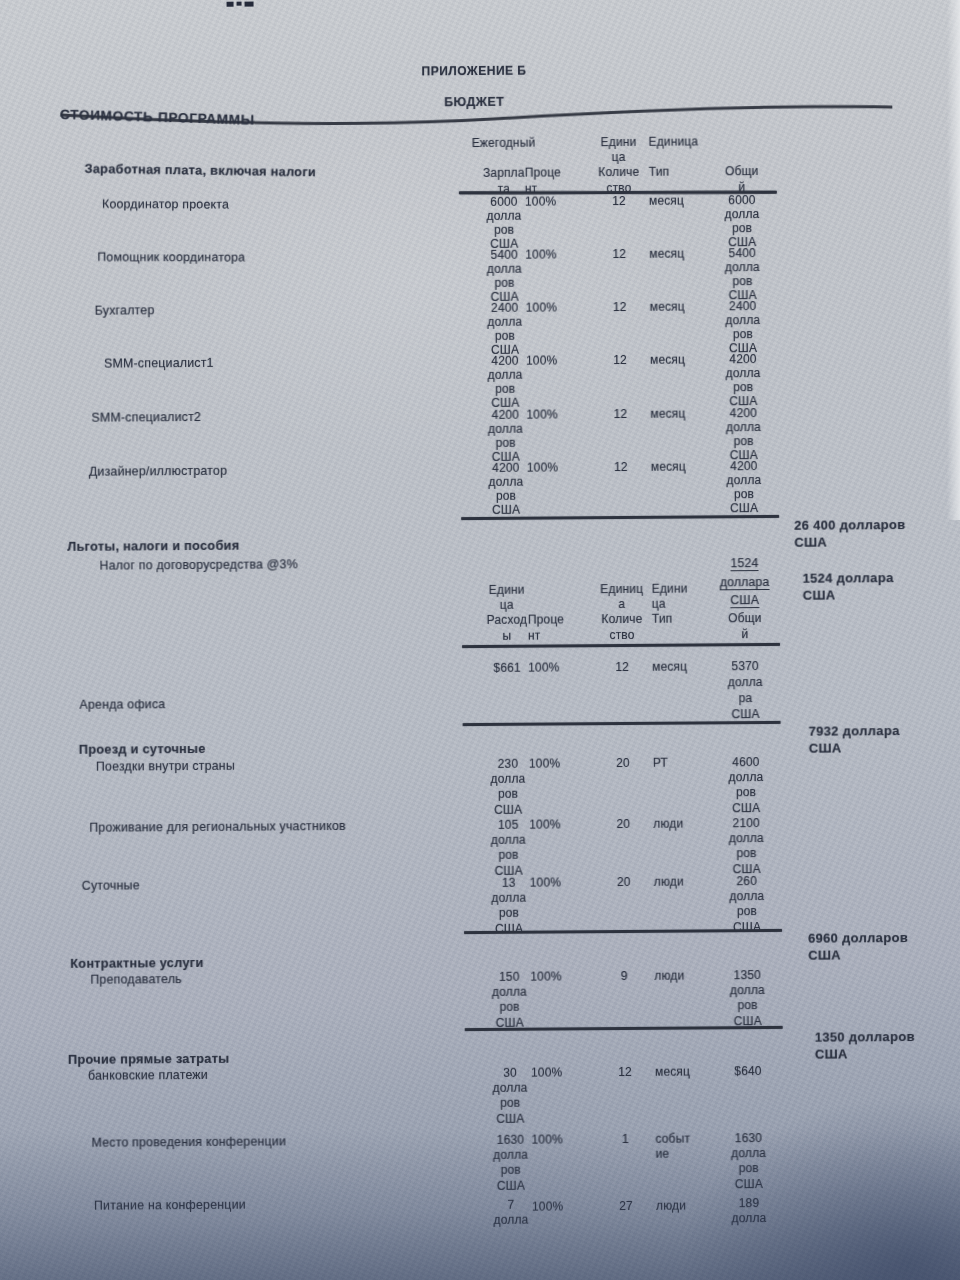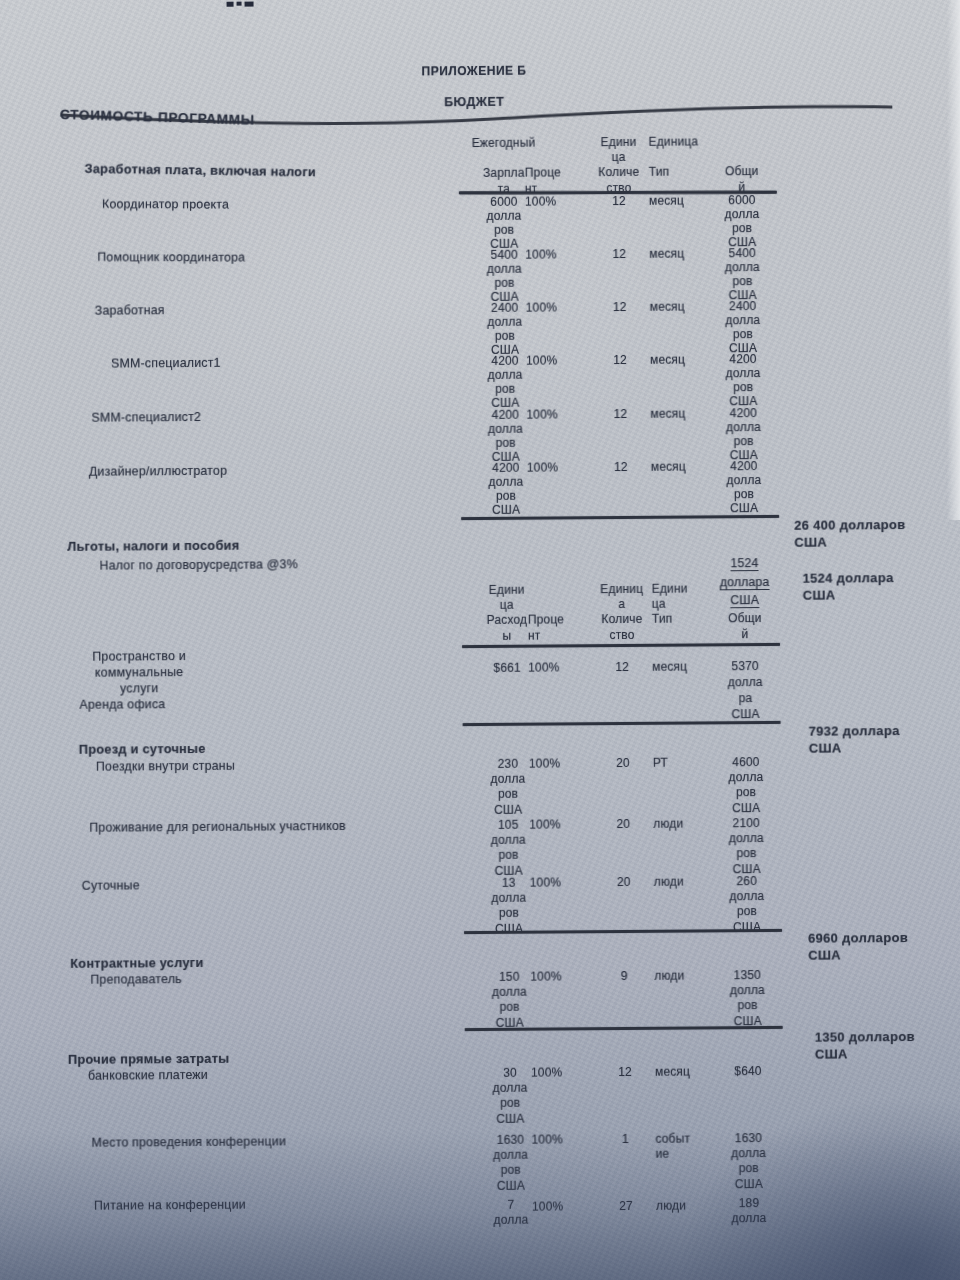--- a/index.html
+++ b/index.html
@@ -103,34 +103,34 @@
 ров
 США</div>
     <div class="t cell lh14 c2" style="top:249px">100%</div>
     <div class="t cell lh14 c3" style="top:249px">12</div>
     <div class="t cell lh14 c4" style="top:249px">месяц</div>
     <div class="t cell lh14 c5" style="top:249px">5400
 долла
 ров
 США</div>
 
-    <div class="t lbl" style="left:97px;top:301px">Заработная</div>
+    <div class="t lbl" style="left:97px;top:301px">Бухгалтер</div>
     <div class="t cell lh14 c1" style="top:302px">2400
 долла
 ров
 США</div>
     <div class="t cell lh14 c2" style="top:302px">100%</div>
     <div class="t cell lh14 c3" style="top:302px">12</div>
     <div class="t cell lh14 c4" style="top:302px">месяц</div>
     <div class="t cell lh14 c5" style="top:302px">2400
 долла
 ров
 США</div>
 
-    <div class="t lbl" style="left:113px;top:354px">SMM-специалист1</div>
+    <div class="t lbl" style="left:106px;top:354px">SMM-специалист1</div>
     <div class="t cell lh14 c1" style="top:355px">4200
 долла
 ров
 США</div>
     <div class="t cell lh14 c2" style="top:355px">100%</div>
     <div class="t cell lh14 c3" style="top:355px">12</div>
     <div class="t cell lh14 c4" style="top:355px">месяц</div>
     <div class="t cell lh14 c5" style="top:355px">4200
 долла
 ров
@@ -189,23 +189,20 @@
 ство</div>
     <div class="t cell lh15 c4" style="top:583px">Едини
 ца
 Тип</div>
     <div class="t cell lh15 c5" style="top:583px">
 
 Общи
 й</div>
     <div class="hl" style="left:462px;top:645px;width:318px"></div>
 
-    <div class="t lbl cen lh16" style="left:68px;top:646px;width:142px">Пространство и
-коммунальные
-услуги</div>
     <div class="t lbl" style="left:79px;top:695px">Аренда офиса</div>
     <div class="t cell lh16 c1" style="top:660px">$661</div>
     <div class="t cell lh16 c2" style="top:660px">100%</div>
     <div class="t cell lh16 c3" style="top:660px">12</div>
     <div class="t cell lh16 c4" style="top:660px">месяц</div>
     <div class="t cell lh16 c5" style="top:660px">5370
 долла
 ра
 США</div>
     <div class="hl" style="left:462px;top:723px;width:318px"></div>

